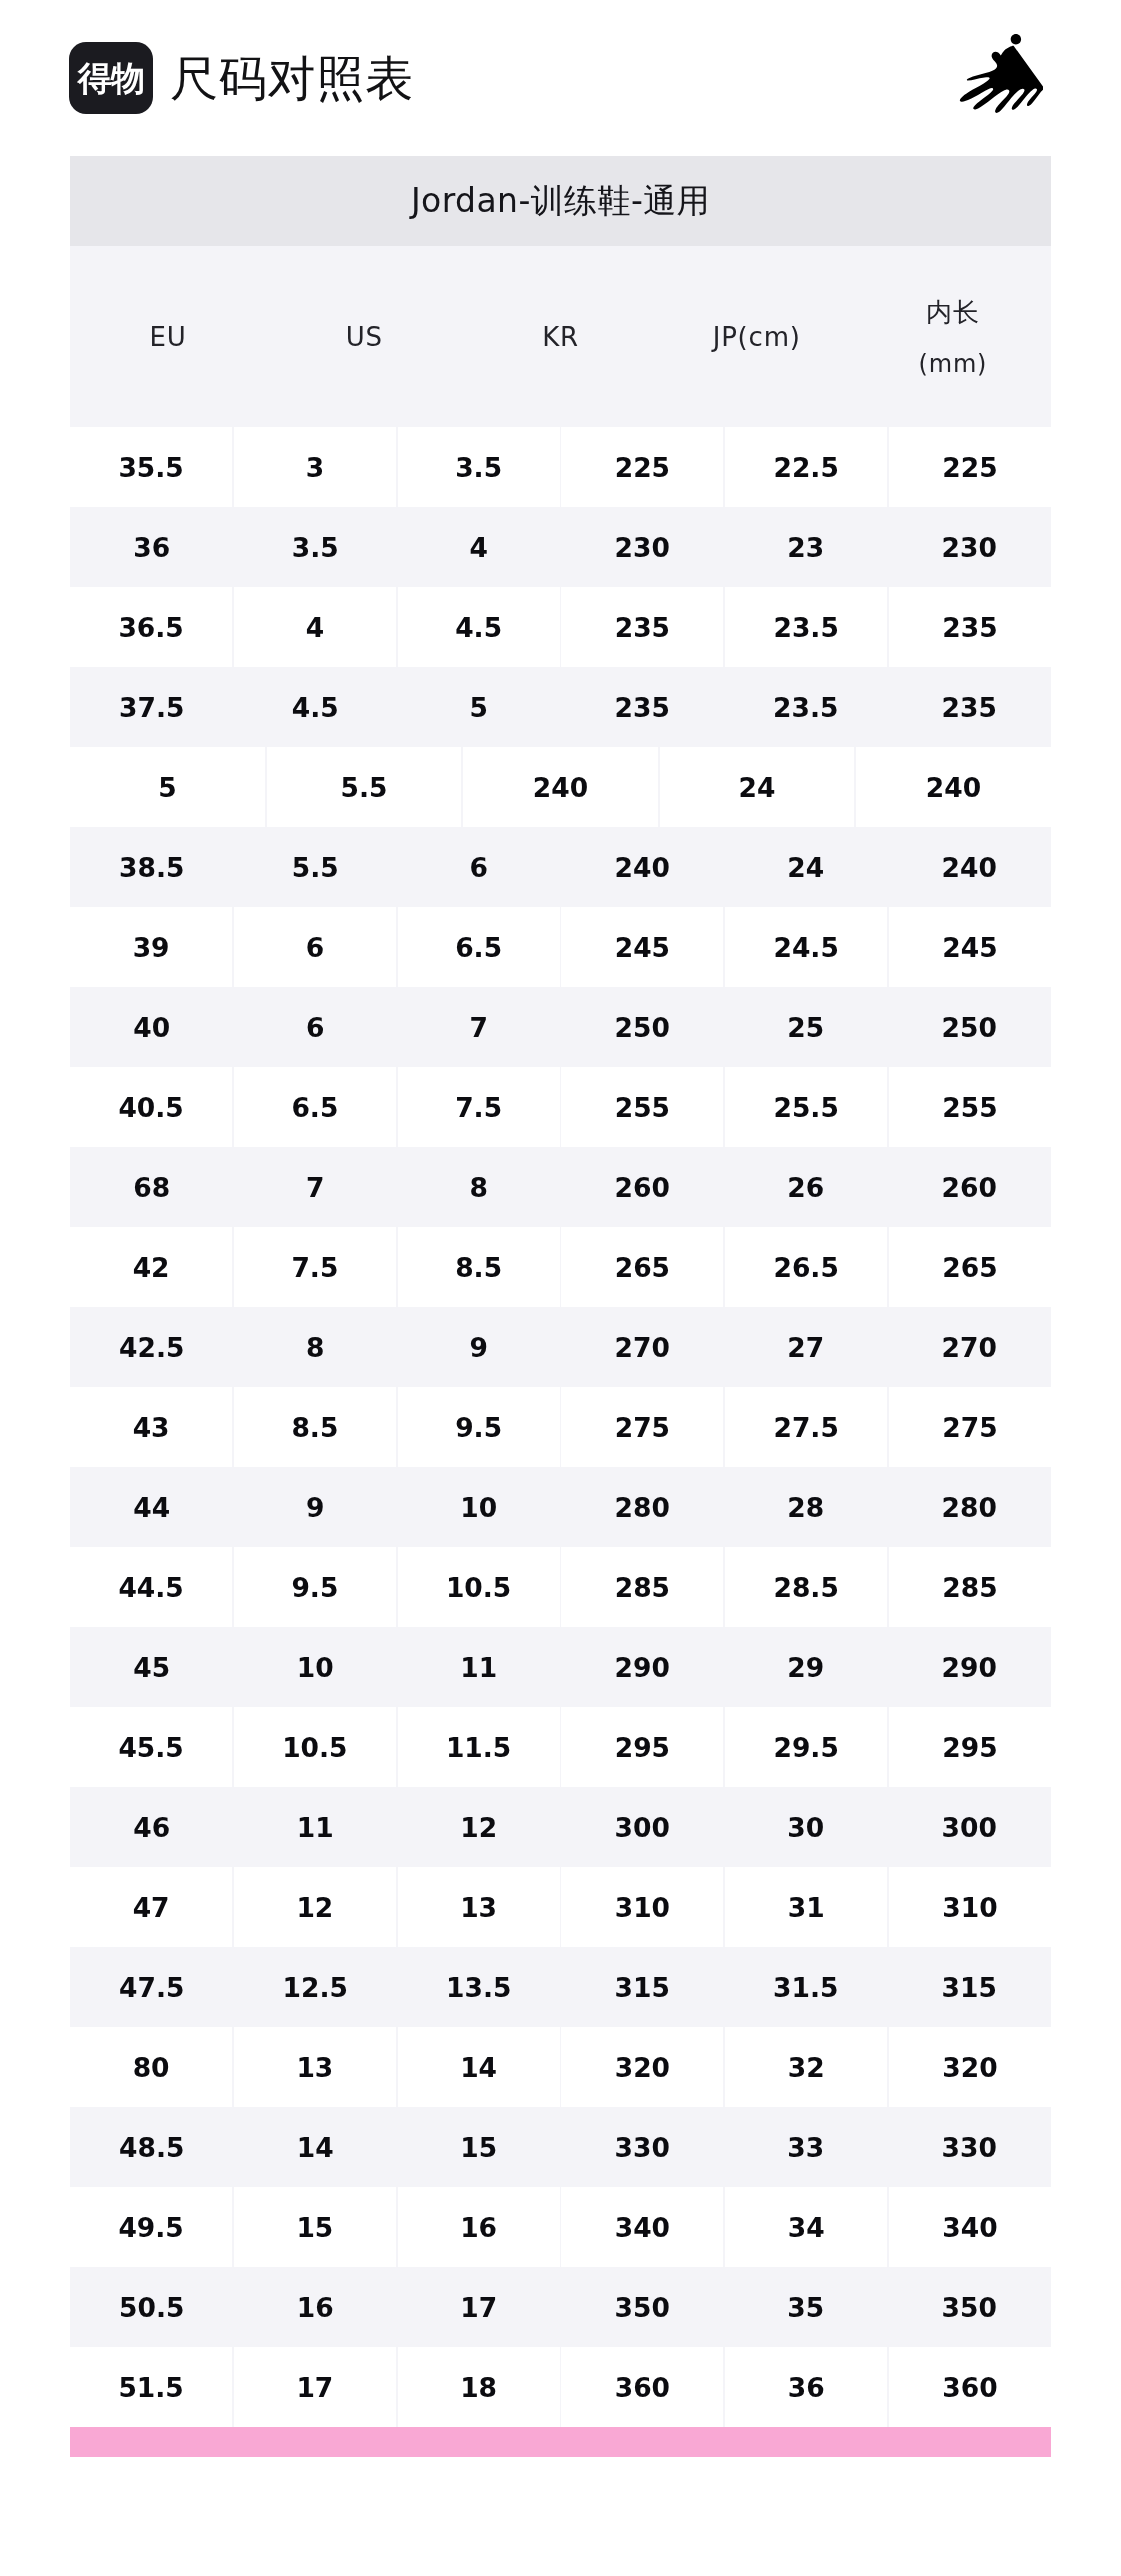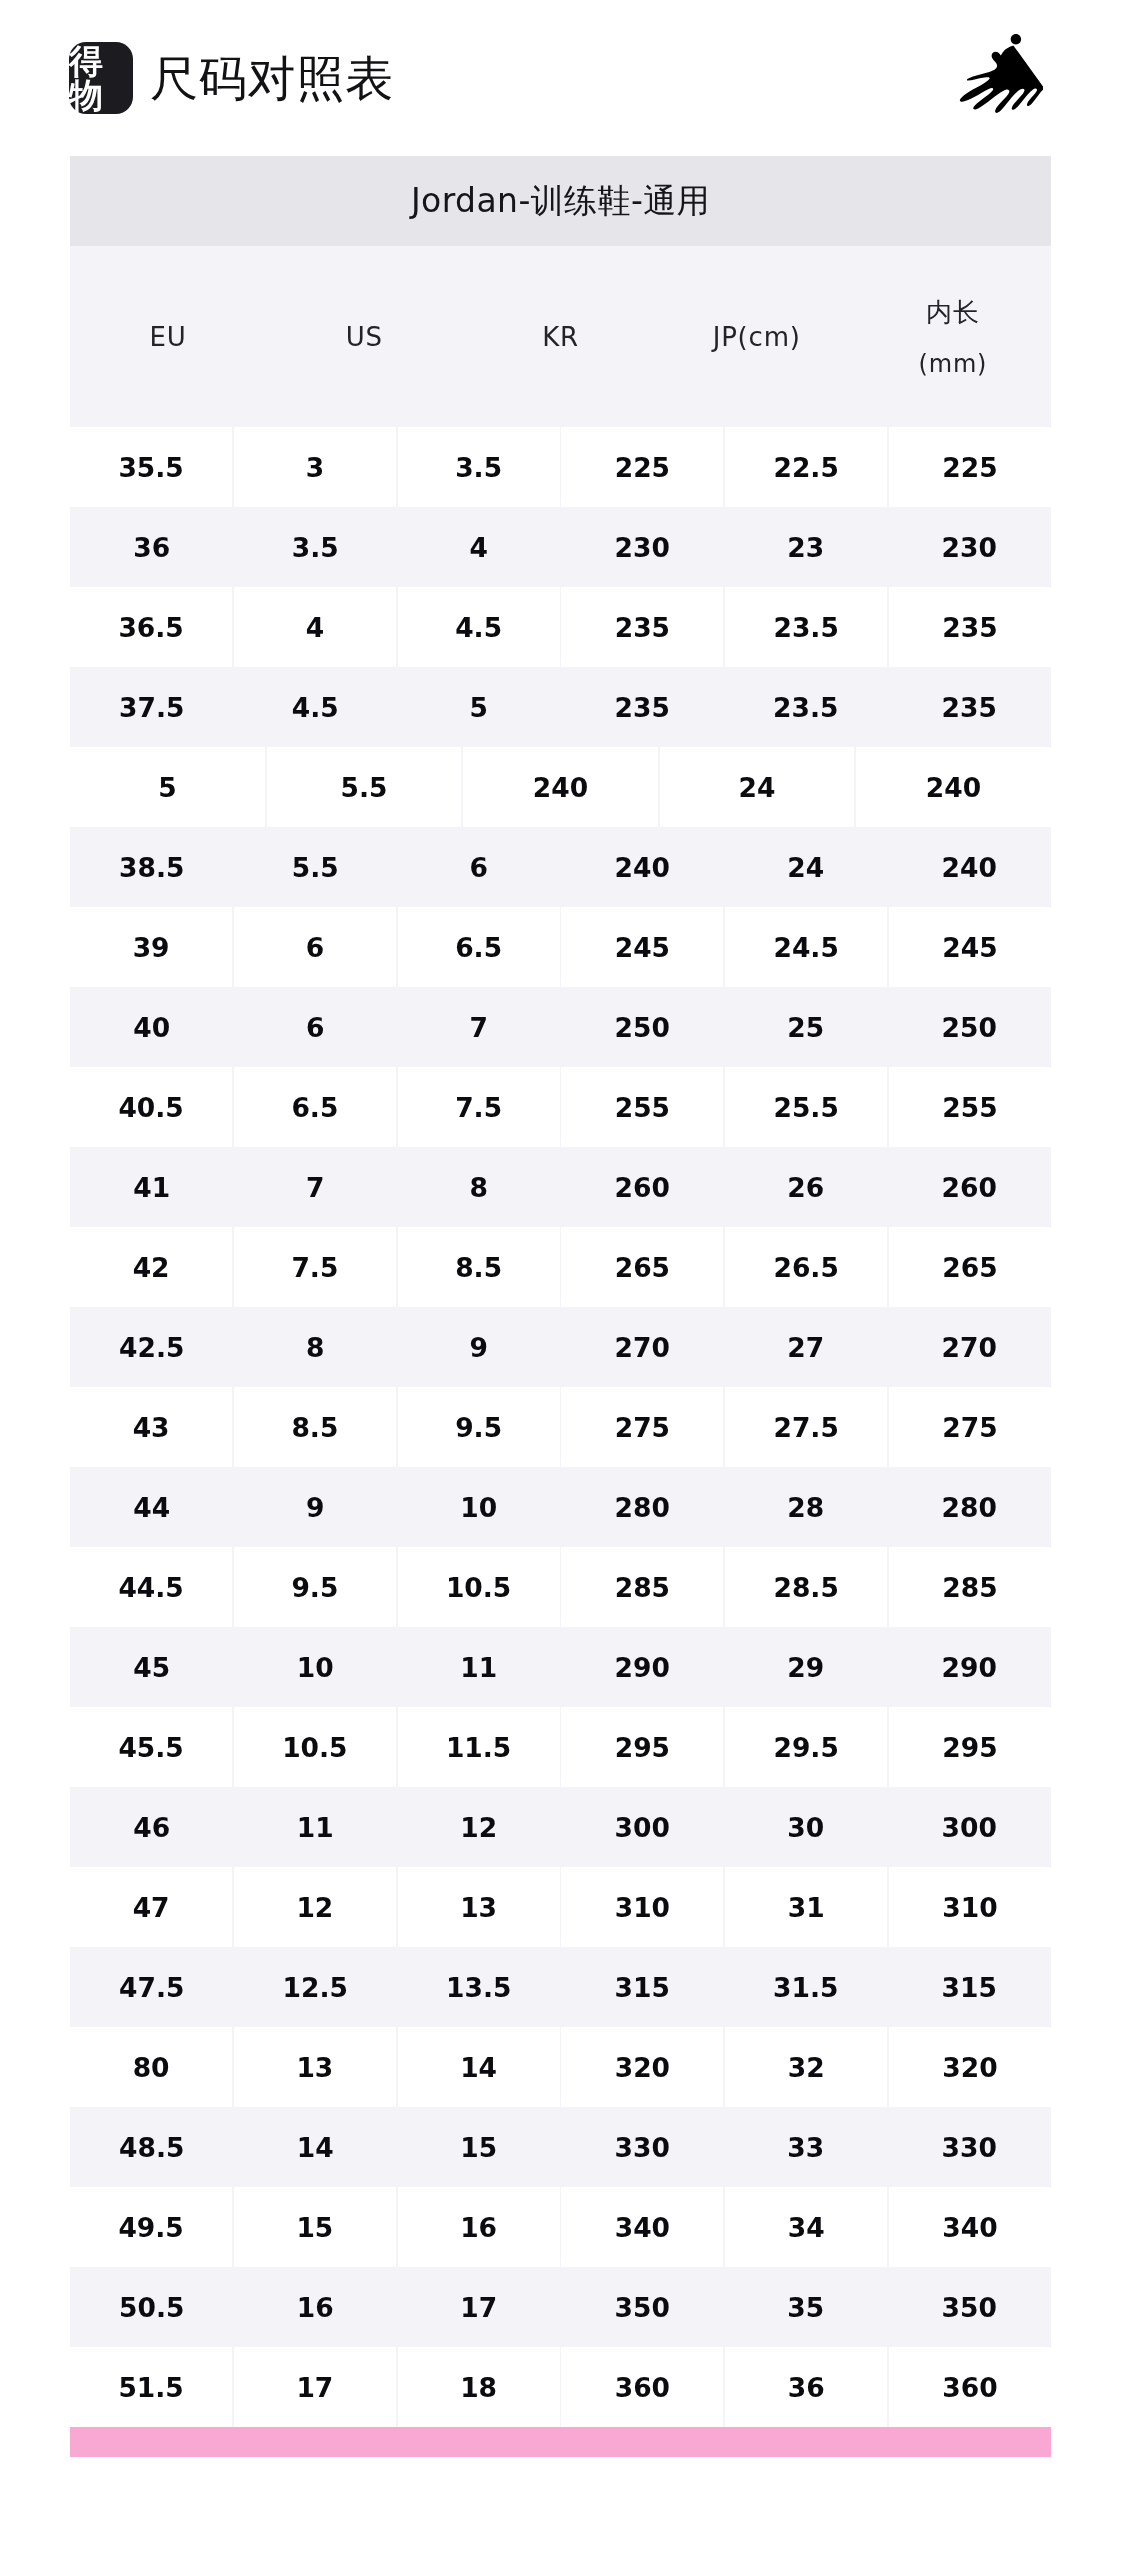--- a/index.html
+++ b/index.html
@@ -25,21 +25,21 @@
     padding:0 70px 0 69px;
     box-sizing:border-box;
   }
   .brand{
     display:flex;
     align-items:center;
     gap:17px;
     flex:1 1 auto;
   }
   .brand-badge{
-    width:64px;
+    width:84px;
     height:72px;
     border-radius:17px;
     background:#1b1b20;
     color:#ffffff;
     display:flex;
     align-items:center;
     justify-content:center;
     font-size:34px;
     font-weight:700;
     letter-spacing:-0.8px;
@@ -239,21 +239,21 @@
         </div>
         <div class="tr white">
           <div class="td">40.5</div>
           <div class="td">6.5</div>
           <div class="td">7.5</div>
           <div class="td">255</div>
           <div class="td">25.5</div>
           <div class="td">255</div>
         </div>
         <div class="tr alt">
-          <div class="td">41</div>
+          <div class="td">68</div>
           <div class="td">7</div>
           <div class="td">8</div>
           <div class="td">260</div>
           <div class="td">26</div>
           <div class="td">260</div>
         </div>
         <div class="tr white">
           <div class="td">42</div>
           <div class="td">7.5</div>
           <div class="td">8.5</div>

